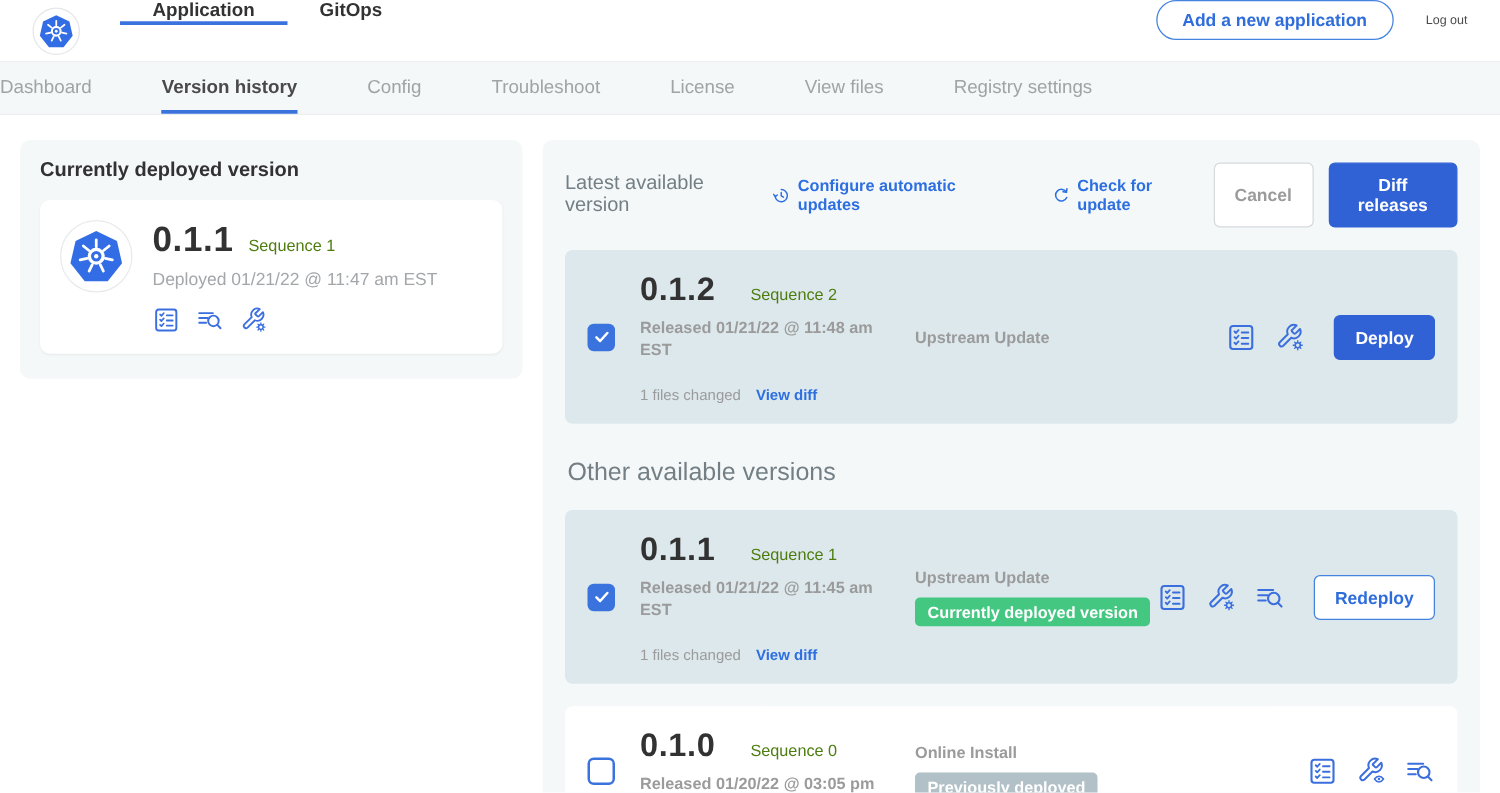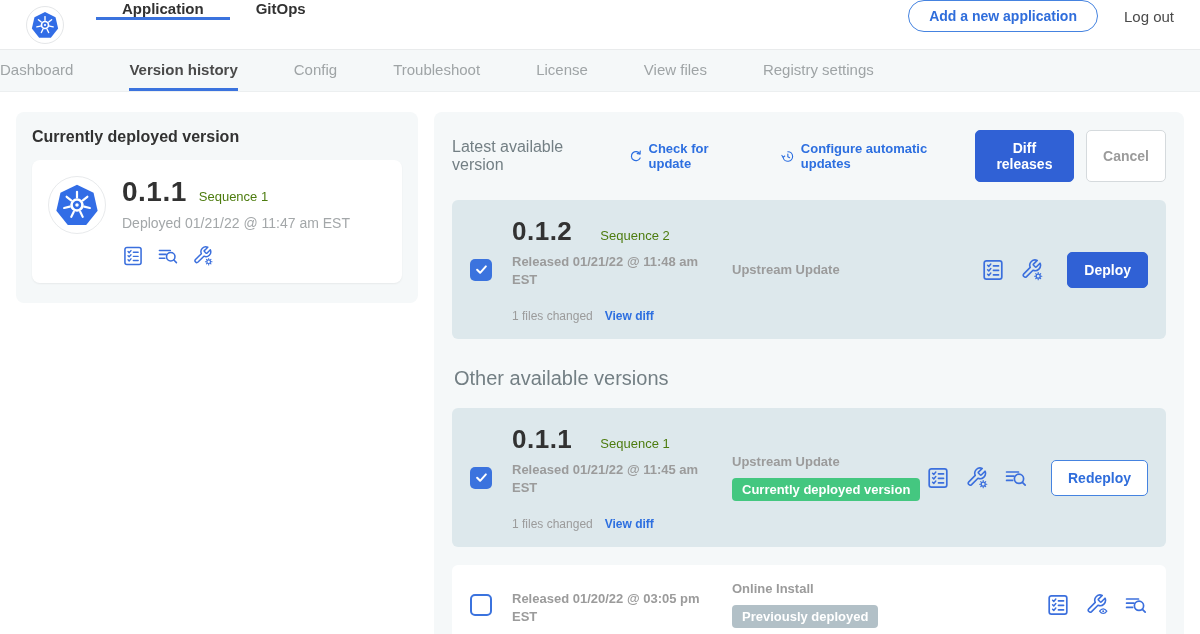--- a/index.html
+++ b/index.html
@@ -12,21 +12,21 @@
   .logo-circle { width:38px; height:38px; border-radius:50%; background:#fff;
     border:1px solid #e4e6e8; display:flex; align-items:center; justify-content:center;
     align-self:center; margin-right:32px; }
   .nav-tab { display:flex; align-items:center; padding:0 26px; font-size:15px;
     font-weight:600; color:#323232; border-bottom:3px solid transparent; cursor:pointer; }
   .nav-tab.active { font-weight:700; border-bottom-color:#3b73de; }
   .nav-right { margin-left:auto; display:flex; align-items:center; gap:26px; }
   .pill-btn { border:1.5px solid #4583e0; color:#2f6ddb; background:#fff;
     border-radius:17px; height:32px; padding:0 20px; font-size:14px; font-weight:700;
     font-family:inherit; cursor:pointer; }
-  .logout { font-size:15px; color:#4a4a4a; cursor:pointer; }
+  .logout { font-size:10px; color:#4a4a4a; cursor:pointer; }
 
   
   .subnav { height:42px; background:#f5f8f9; border-bottom:1px solid #eceff0;
     display:flex; align-items:stretch; justify-content:flex-start; gap:56px; }
   .subnav-tab { display:flex; align-items:center; font-size:15px; color:#9fa4a6;
     border-bottom:3px solid transparent; cursor:pointer; }
   .subnav-tab.active { color:#4a4a4a; font-weight:700; border-bottom-color:#3b73de; }
 
   
   .main { display:flex; gap:16px; padding:20px 16px 0; align-items:flex-start; }
@@ -226,35 +226,35 @@
               <use href="#sym-gear"></use>
             </svg>
         </div>
       </div>
     </div>
   </section>
 
   <section class="panel right-panel">
     <div class="latest-header">
       <span class="section-title">Latest available version</span>
+      <span class="link">
+        <svg width="15" height="15">
+            <use href="#sym-clock-refresh"></use>
+          </svg>
+        <span>Configure automatic updates</span>
+      </span>
       <span class="link first">
         <svg width="15" height="15">
             <use href="#sym-refresh"></use>
           </svg>
         <span>Check for update</span>
       </span>
-      <span class="link">
-        <svg width="15" height="15">
-            <use href="#sym-clock-refresh"></use>
-          </svg>
-        <span>Configure automatic updates</span>
-      </span>
       <div class="header-actions">
+        <button class="btn btn-secondary">Cancel</button>
         <button class="btn btn-primary">Diff releases</button>
-        <button class="btn btn-secondary">Cancel</button>
       </div>
     </div>
 
     <div class="version-row selected">
       <div class="checkbox checked">
         <svg width="15" height="15">
             <use href="#sym-check"></use>
           </svg>
       </div>
       <div class="ver-col">
@@ -319,20 +319,24 @@
           </svg>
         <button class="btn btn-outline">Redeploy</button>
       </div>
     </div>
 
     <div class="row-gap"></div>
 
     <div class="version-row plain">
       <div class="checkbox unchecked"></div>
       <div class="ver-col">
+        <div class="ver-line">
+          <span class="ver-num">0.1.0</span>
+          <span class="seq">Sequence 0</span>
+        </div>
         <div class="released">Released 01/20/22 @ 03:05 pm EST</div>
       </div>
       <div class="src-col">
         <div class="src-label">Online Install</div>
         <span class="badge muted">Previously deployed</span>
       </div>
       <div class="row-actions">
         <svg width="24" height="24">
             <use href="#sym-checklist"></use>
           </svg>

